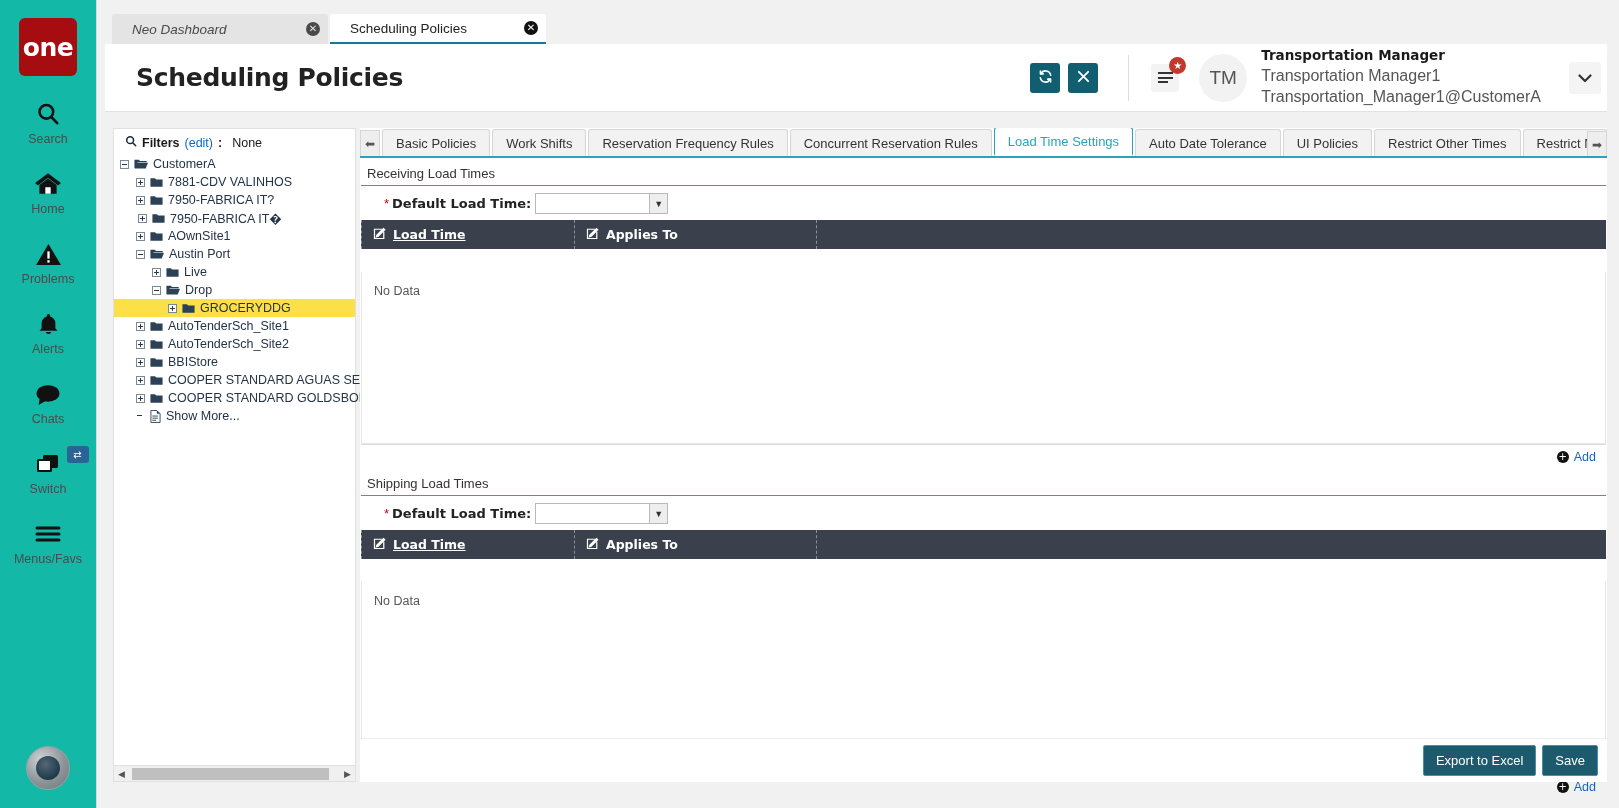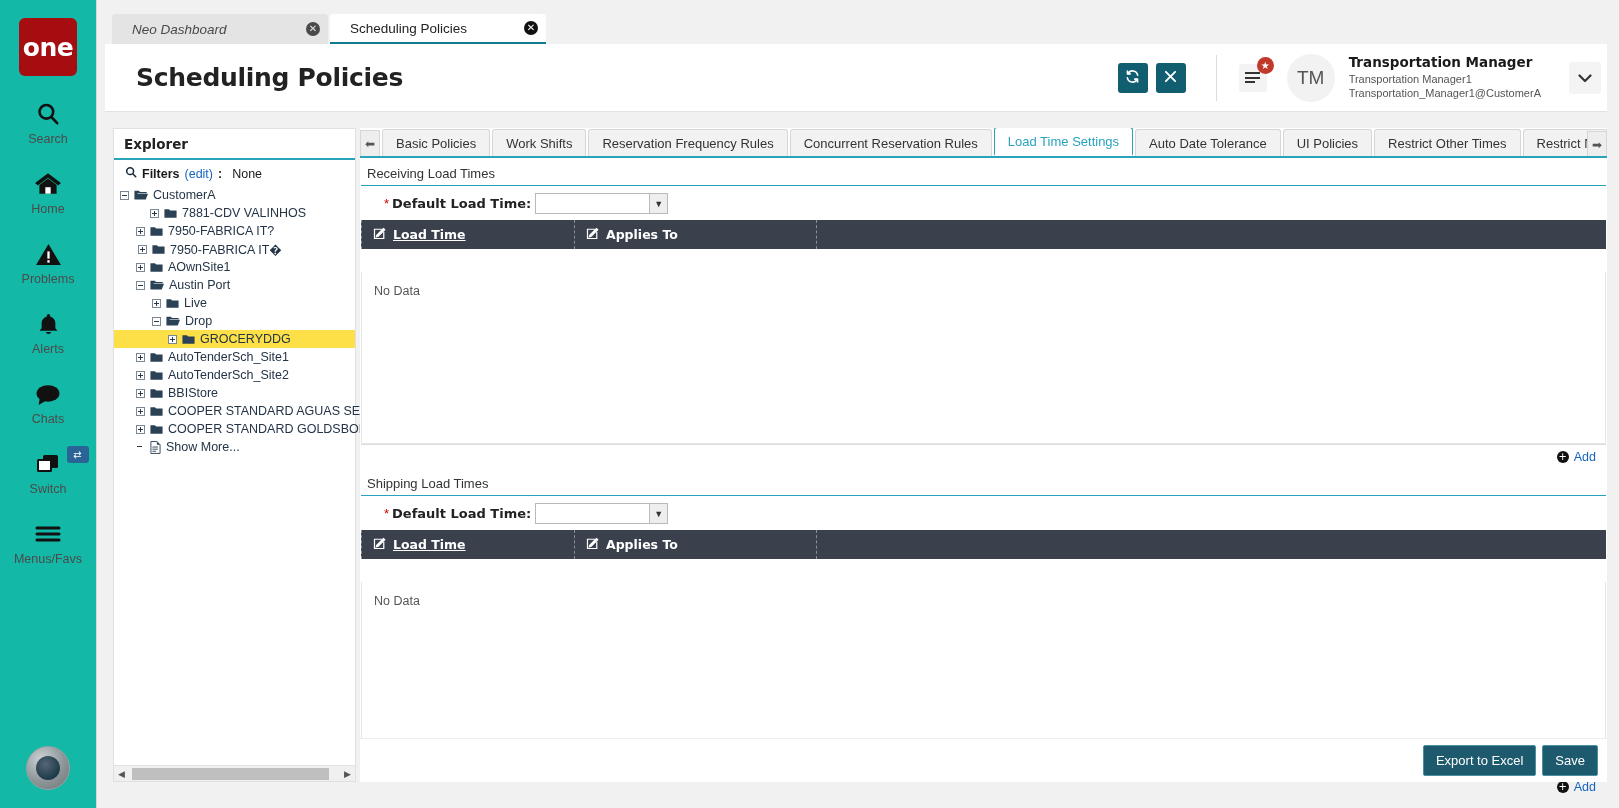--- a/index.html
+++ b/index.html
@@ -103,21 +103,21 @@
     border-radius: 50%; background: #c0392b; color: #fff; font-size: 10px;
     display: flex; align-items: center; justify-content: center;
   }
   .avatar {
     width: 48px; height: 48px; border-radius: 50%; background: #f2f2f2;
     display: flex; align-items: center; justify-content: center;
     font-size: 19px; color: #555; margin-left: 20px;
   }
   .userinfo { margin-left: 14px; line-height: 1.32; }
   .uname { font-size: 13.5px; font-weight: 700; color: #1a1a1a; font-family: "DejaVu Sans", sans-serif; }
-  .usub { font-size: 11px; color: #555; }
+  .usub { font-size: 16px; color: #555; }
   .caret-btn {
     width: 32px; height: 32px; margin-left: 28px; background: #f4f4f4; border-radius: 3px;
     display: flex; align-items: center; justify-content: center; cursor: pointer;
     color: #333; font-size: 15px;
   }
 
   
   .explorer {
     position: absolute; left: 113px; top: 128px; width: 243px; height: 654px;
     background: #fff; border: 1px solid #e0e0e0;
@@ -390,21 +390,20 @@
         <span>
           <svg width="14" height="9" viewBox="0 0 14 9" stroke="#333" stroke-width="2.2" fill="none" stroke-linecap="round" stroke-linejoin="round">
             <polyline points="1.5,1.5 7,7 12.5,1.5"></polyline>
           </svg>
         </span>
       </div>
     </div>
   </div>
 
   <div class="explorer">
-    <div class="exp-title">Explorer</div>
     <div class="exp-filters">
       <span>
         <svg width="12" height="12" viewBox="0 0 14 14" fill="none" stroke="#1a2b3c" stroke-width="1.8">
           <circle cx="6" cy="6" r="4"></circle>
             <line x1="9" y1="9" x2="12.5" y2="12.5" stroke-linecap="round"></line>
         </svg>
       </span>
       <span class="fl">Filters</span>
       <a>(edit)</a>
       <span class="fl">:</span>
@@ -414,21 +413,21 @@
         <div class="tnode" style="padding-left: 6px;">
           <span class="exp "></span>
           <span class="fold">
             <svg width="14" height="12" viewBox="0 0 16 13" fill="#2b4256">
               <path d="M0.5 1.5h5l1.4 1.6h7.6v1.4H4.2L1.6 11H0.5z"></path>
               <path d="M3 5h13l-2.6 6.5H0.6z"></path>
             </svg>
           </span>
           <span>CustomerA</span>
         </div>
-        <div class="tnode" style=" margin-left: 36px;">
+        <div class="tnode" style="padding-left: 22px;">
           <span class="exp plus"></span>
           <span class="fold">
             <svg width="13" height="11" viewBox="0 0 15 12" fill="#2b4256">
               <path d="M0.5 1h5.2l1.4 1.6h7.4V11H0.5z"></path>
             </svg>
           </span>
           <span>7881-CDV VALINHOS</span>
         </div>
         <div class="tnode" style="padding-left: 22px;">
           <span class="exp plus"></span>

